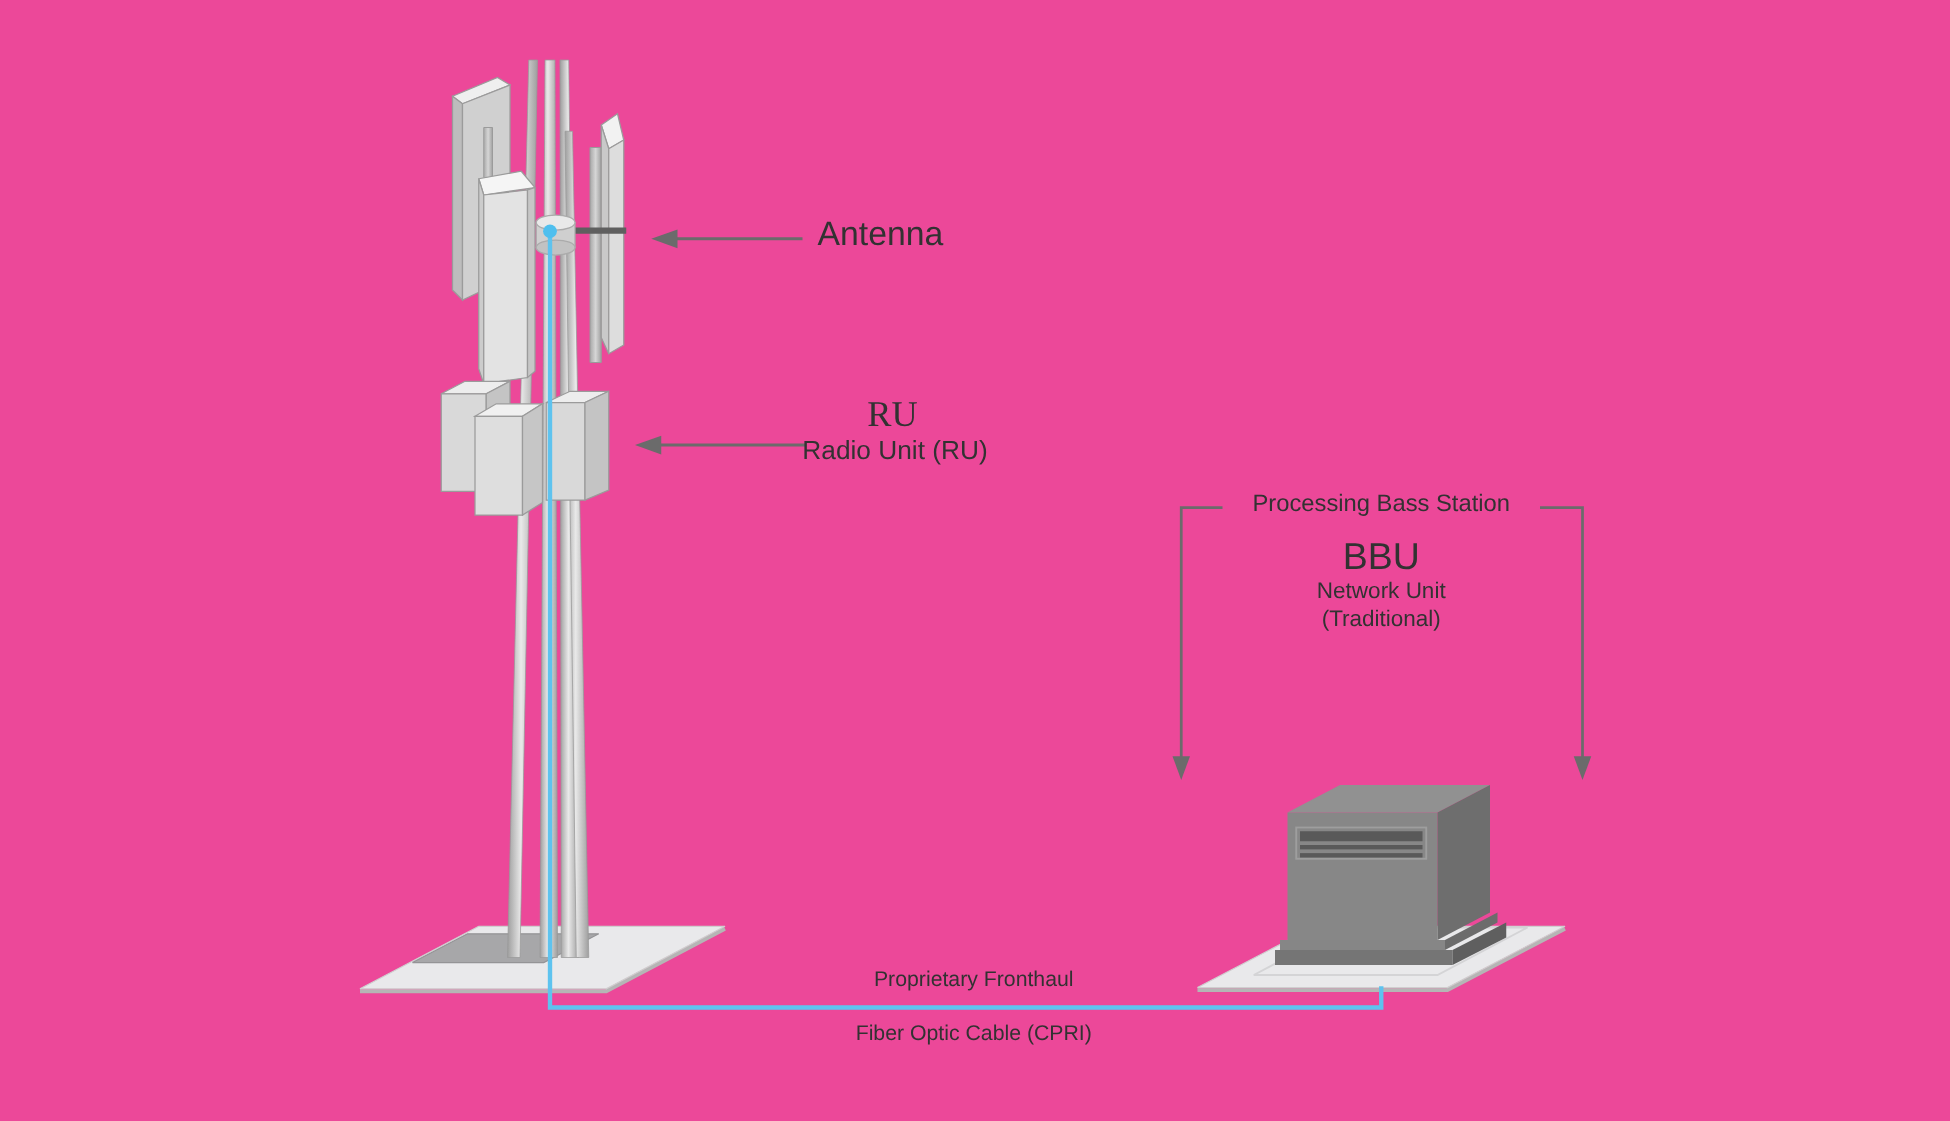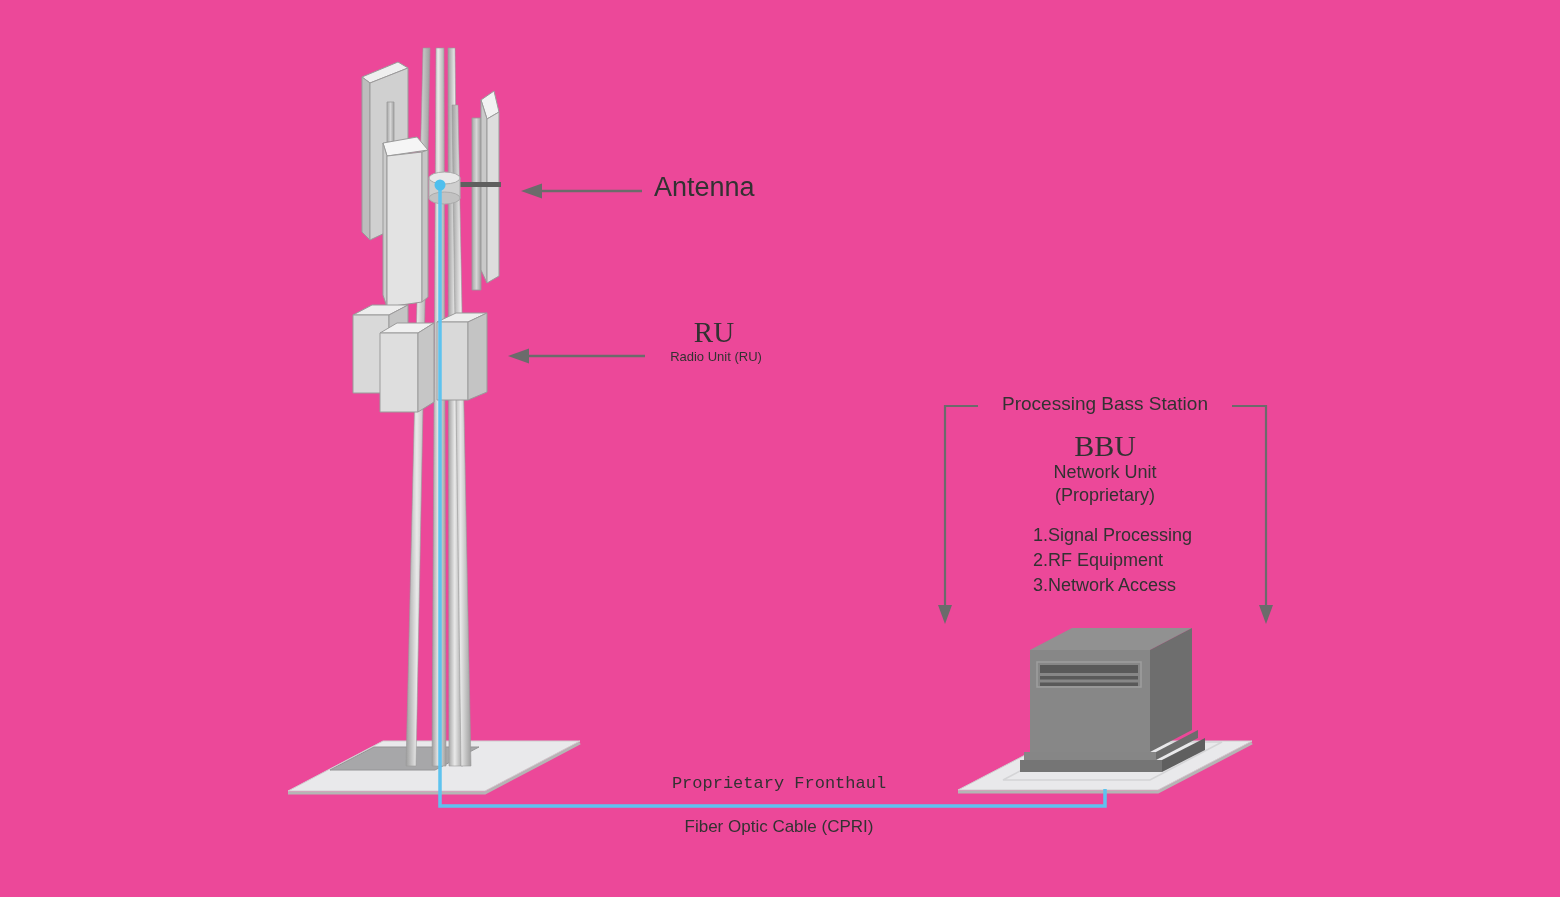--- a/index.html
+++ b/index.html
@@ -5,27 +5,27 @@
   html,body{margin:0;padding:0;background:#ffffff;}
   #stage{
     position:relative;width:1560px;height:897px;background:#ec4899;overflow:hidden;
     font-family:"Liberation Sans", sans-serif;color:#323232;
   }
   #scene{position:absolute;left:0;top:0;}
   .lbl{position:absolute;white-space:nowrap;color:#323232;}
   .center{transform:translateX(-50%);}
   .antenna-label{left:654px;top:172px;font-size:27px;}
   .ru-abbr{left:714px;top:316px;font-size:29px;font-family:Liberation Serif, serif;}
-  .ru-full{left:716px;top:349px;font-size:13px;}
+  .ru-full{left:716px;top:349px;font-size:21px;}
   .bracket-label{left:1105px;top:393px;font-size:19px;}
-  .bbu-abbr{left:1105px;top:429px;font-size:30px;font-family:Liberation Serif, serif;}
+  .bbu-abbr{left:1105px;top:429px;font-size:30px;}
   .bbu-full{left:1105px;top:462px;font-size:18px;}
   .bbu-note{left:1105px;top:485px;font-size:18px;}
   .bbu-functions{left:1033px;top:523px;font-size:18px;line-height:25px;}
-  .fronthaul-top{left:779px;top:774px;font-size:17px;font-family:Liberation Mono, monospace;}
+  .fronthaul-top{left:779px;top:774px;font-size:17px;}
   .fronthaul-bottom{left:779px;top:817px;font-size:17px;}
 </style>
 </head>
 <body>
 
 <div id="stage">
 
   <svg id="scene" width="1560" height="897" viewBox="0 0 1560 897">
     <defs>
       <linearGradient id="poleGrad" x1="0" y1="0" x2="1" y2="0">
@@ -141,24 +141,19 @@
 
   <div class="lbl antenna-label">Antenna</div>
 
   <div class="lbl center ru-abbr">RU</div>
   <div class="lbl center ru-full">Radio Unit (RU)</div>
 
   <div class="lbl center bracket-label">Processing Bass Station</div>
 
   <div class="lbl center bbu-abbr">BBU</div>
   <div class="lbl center bbu-full">Network Unit</div>
-  <div class="lbl center bbu-note">(Proprietary)</div>
+  <div class="lbl center bbu-note">(Traditional)</div>
 
-  <div class="lbl bbu-functions">
-    <div>1.Signal Processing</div>
-    <div>2.RF Equipment</div>
-    <div>3.Network Access</div>
-  </div>
 
   <div class="lbl center fronthaul-top">Proprietary Fronthaul</div>
   <div class="lbl center fronthaul-bottom">Fiber Optic Cable (CPRI)</div>
 
 </div>
 
 </body></html>

